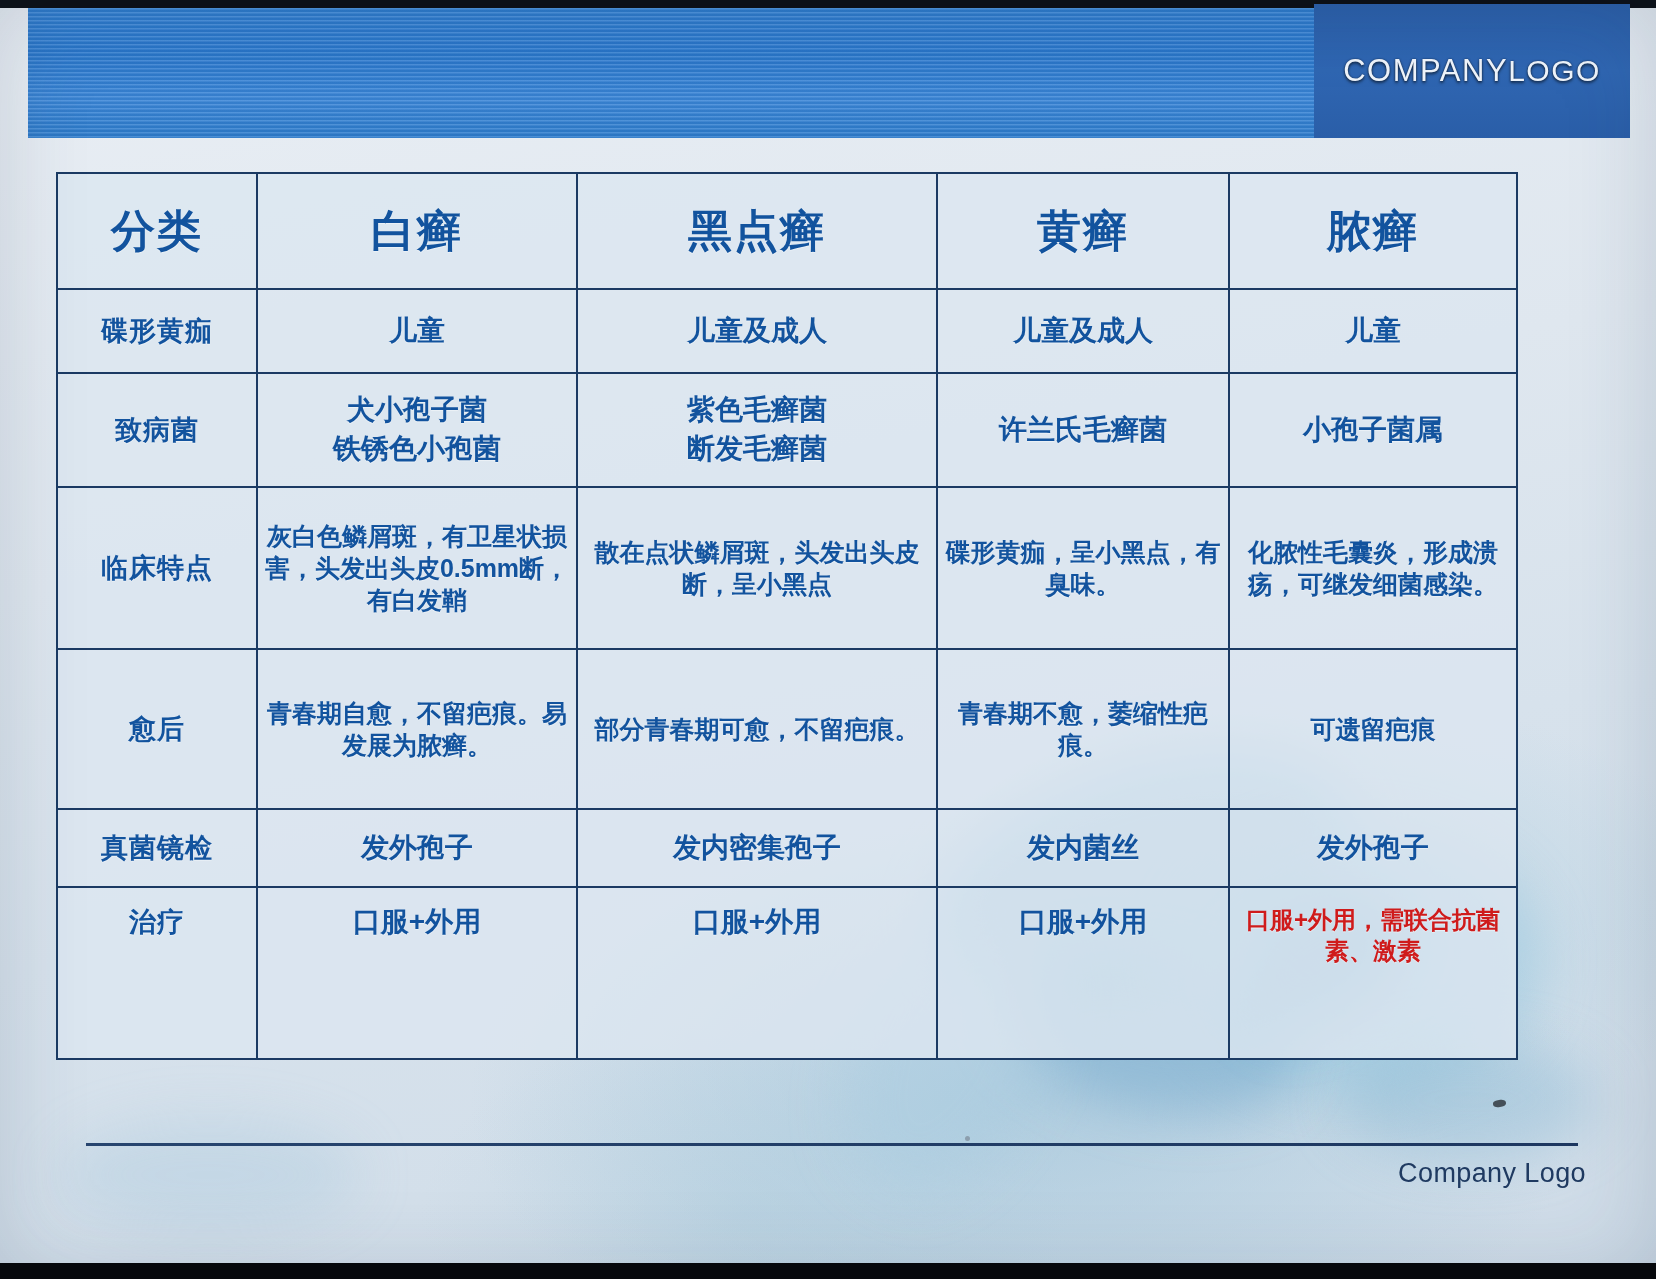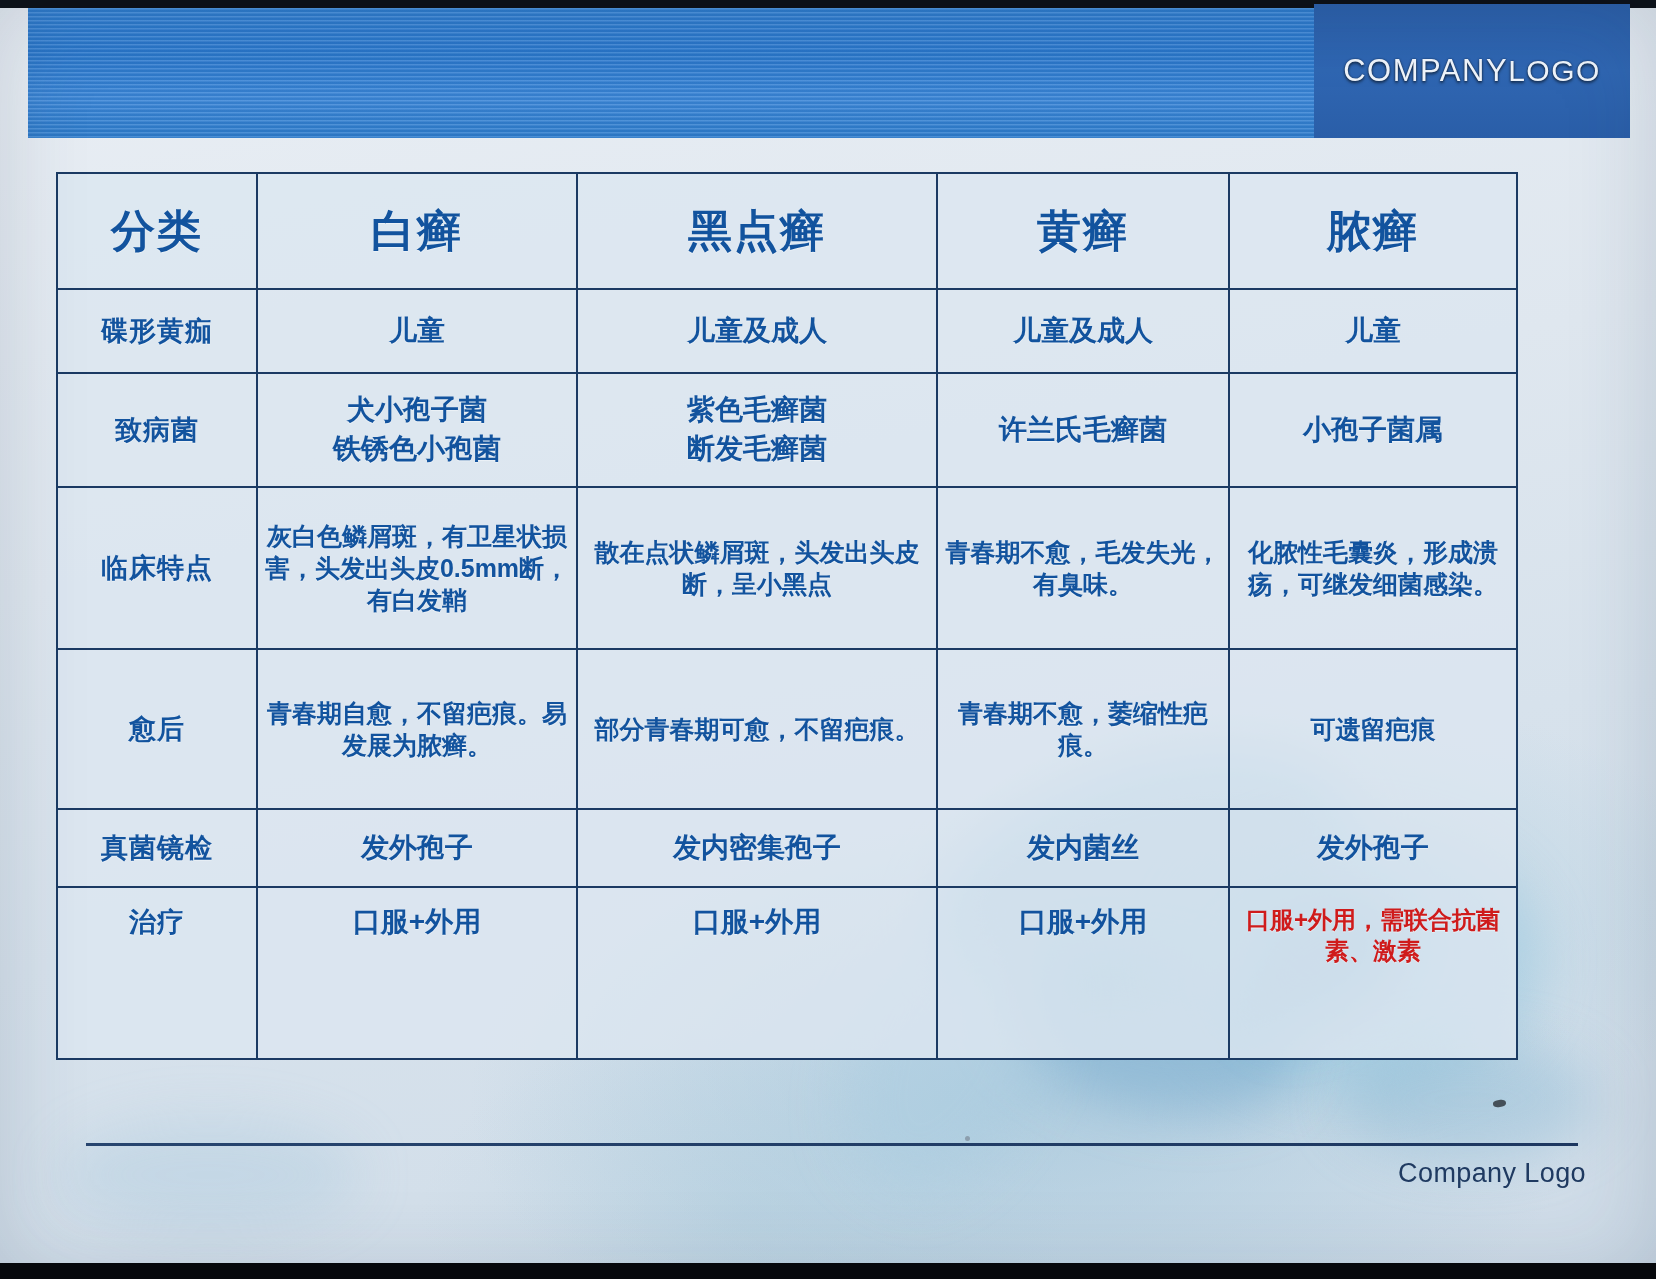--- a/index.html
+++ b/index.html
@@ -143,21 +143,21 @@
           <td class="rowhdr">致病菌</td>
           <td class="cell two">犬小孢子菌<br>铁锈色小孢菌</td>
           <td class="cell two">紫色毛癣菌<br>断发毛癣菌</td>
           <td class="cell two">许兰氏毛癣菌</td>
           <td class="cell two">小孢子菌属</td>
         </tr>
         <tr class="r-clin">
           <td class="rowhdr">临床特点</td>
           <td class="cell sm">灰白色鳞屑斑，有卫星状损害，头发出头皮0.5mm断，有白发鞘</td>
           <td class="cell sm">散在点状鳞屑斑，头发出头皮断，呈小黑点</td>
-          <td class="cell sm">青春期不愈，毛发失光，有臭味。</td>
+          <td class="cell sm">碟形黄痂，呈小黑点，有臭味。</td>
           <td class="cell sm">化脓性毛囊炎，形成溃疡，可继发细菌感染。</td>
         </tr>
         <tr class="r-prog">
           <td class="rowhdr">愈后</td>
           <td class="cell sm">青春期自愈，不留疤痕。易发展为脓癣。</td>
           <td class="cell sm">部分青春期可愈，不留疤痕。</td>
           <td class="cell sm">青春期不愈，萎缩性疤痕。</td>
           <td class="cell sm">可遗留疤痕</td>
         </tr>
         <tr class="r-mic">

